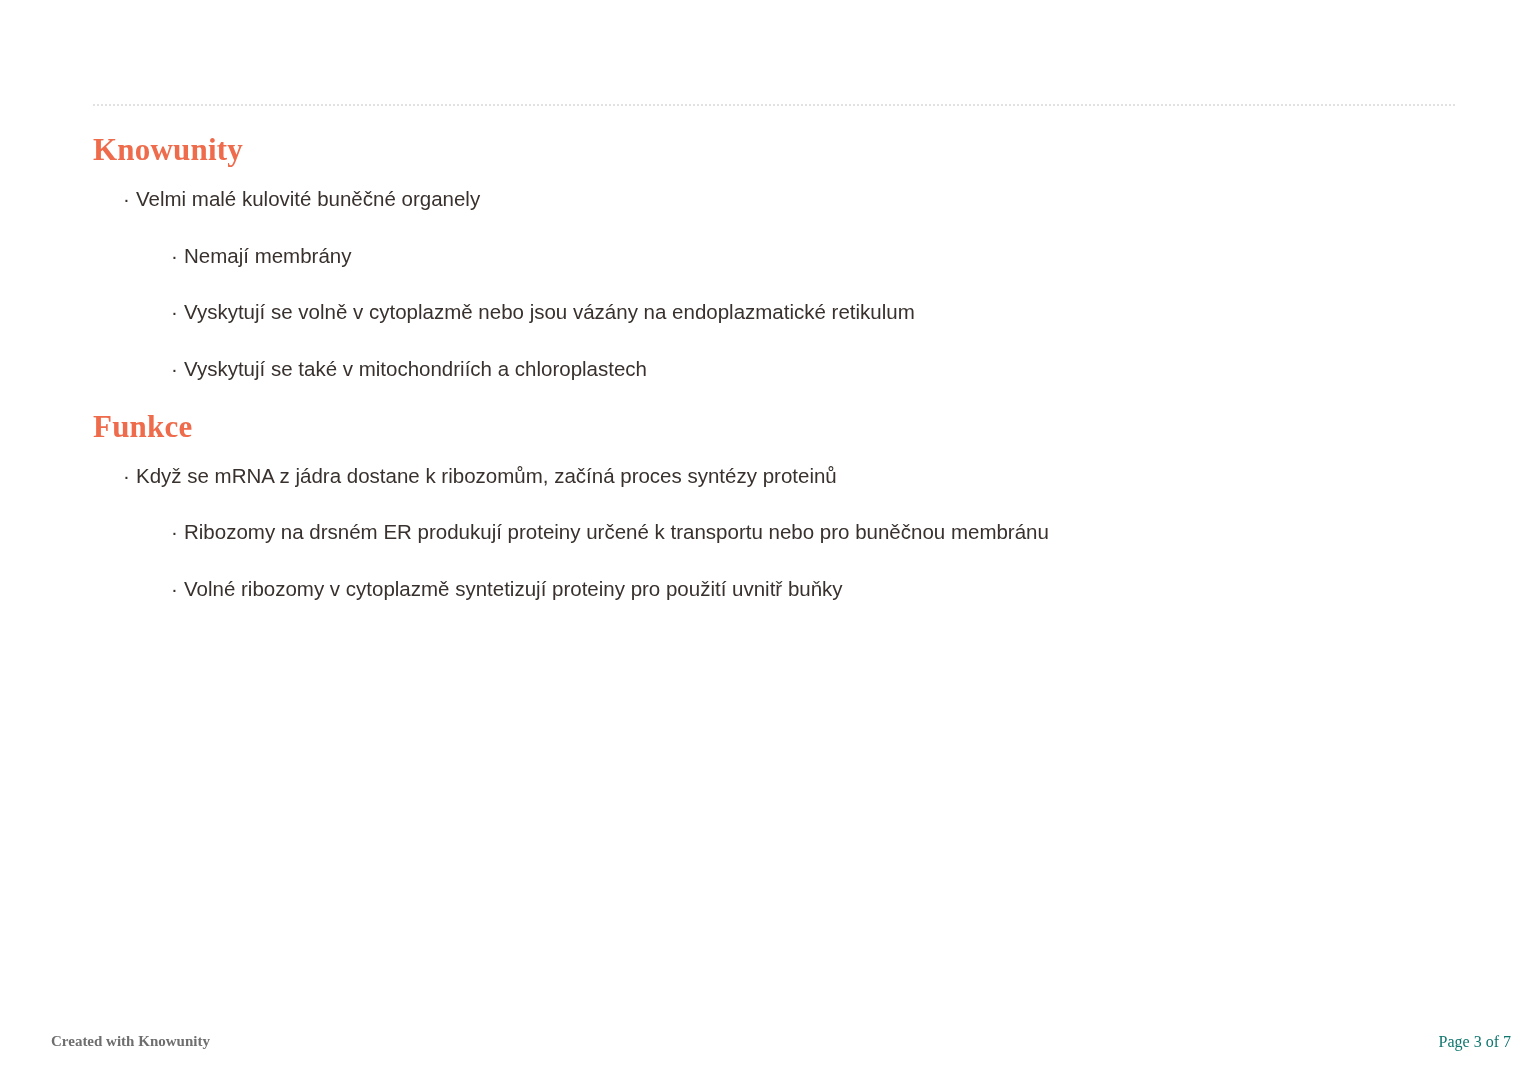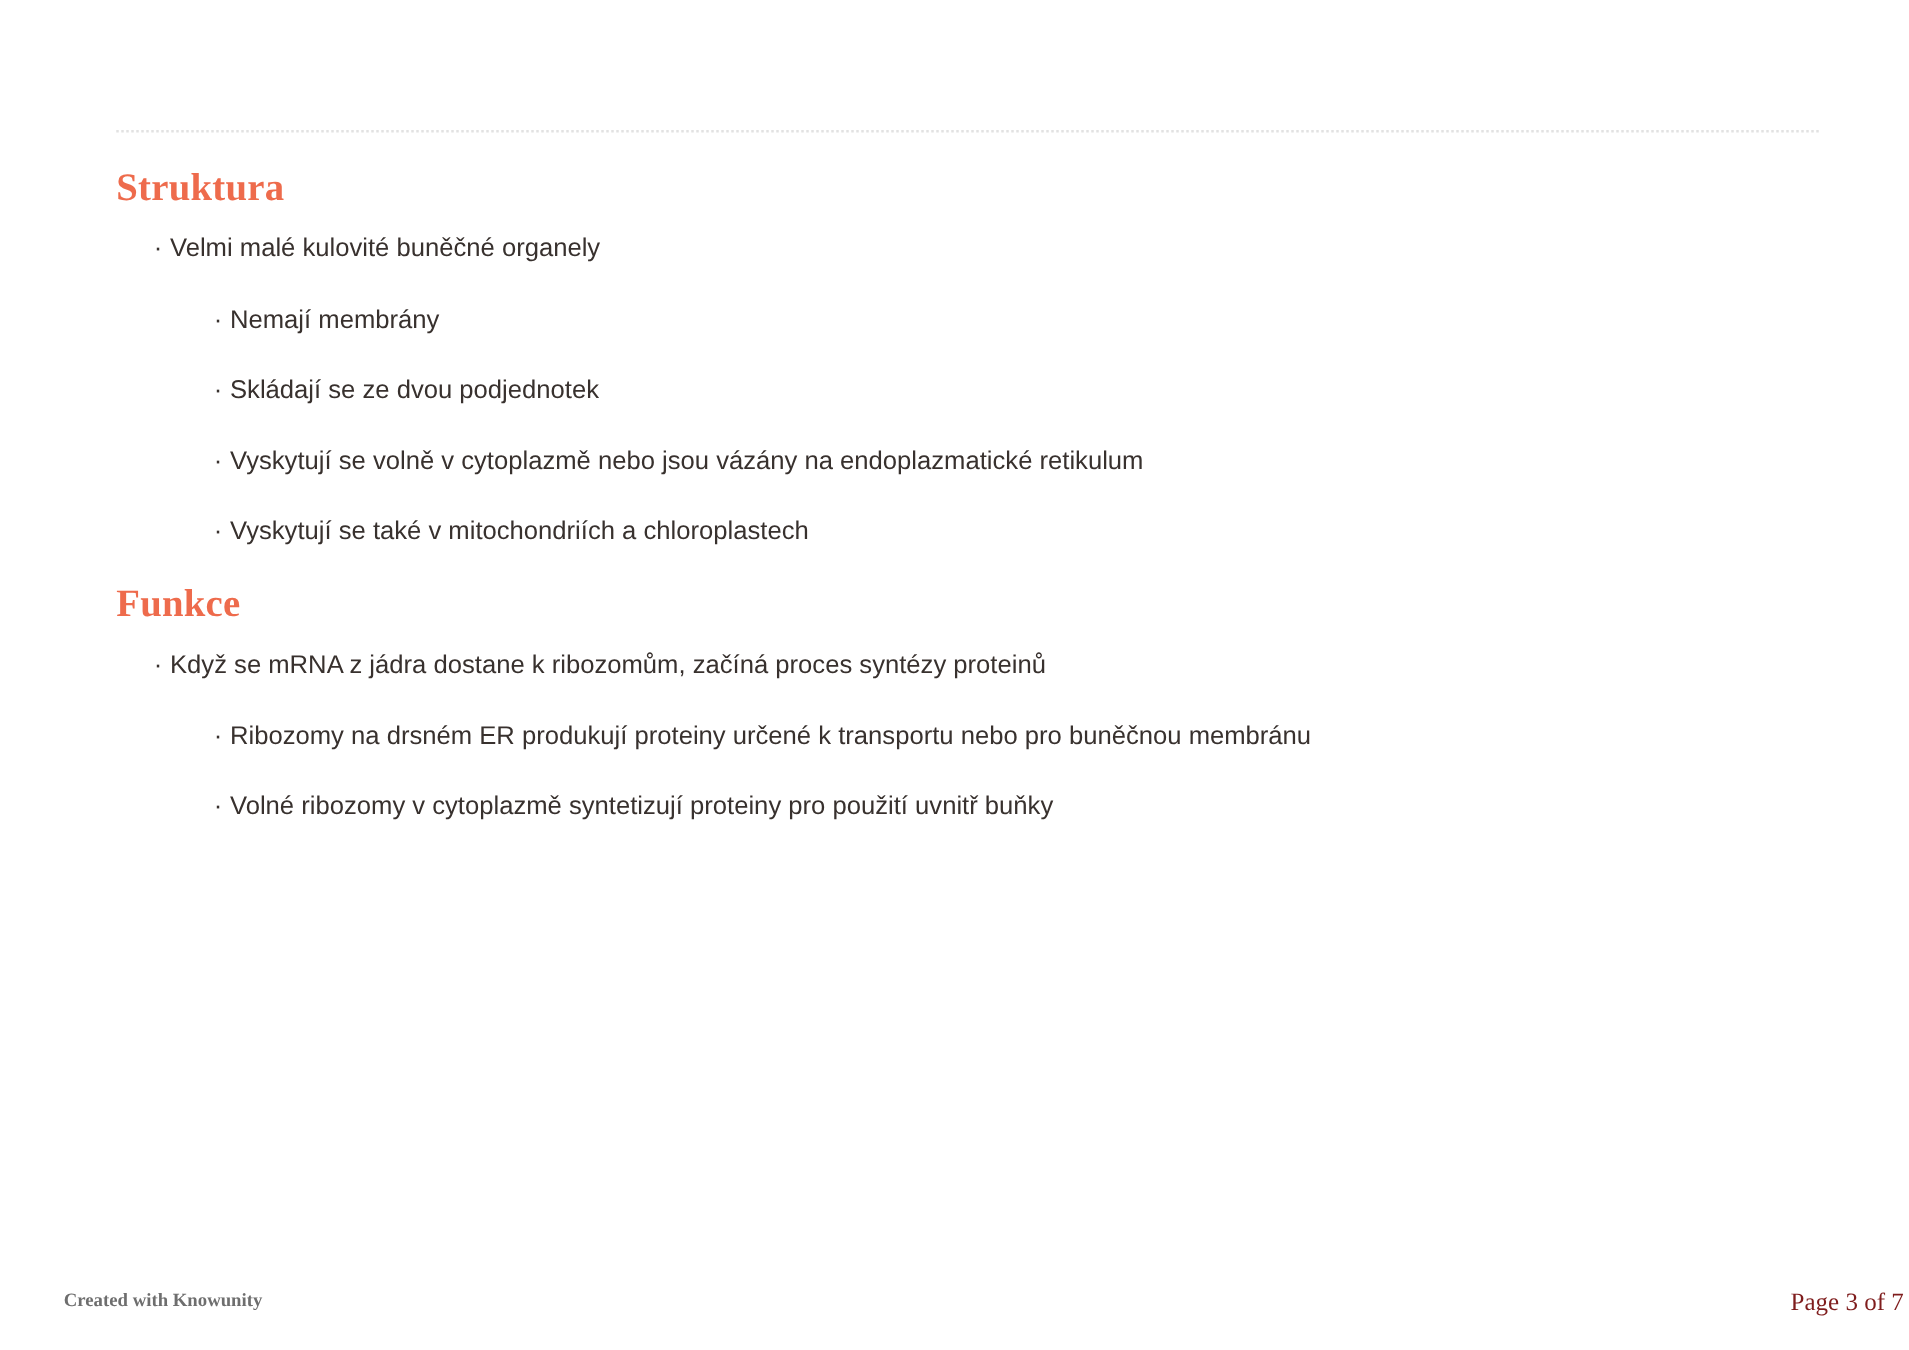--- a/index.html
+++ b/index.html
@@ -126,46 +126,45 @@
     font-family: "Liberation Serif", "DejaVu Serif", serif;
     font-weight: 700;
     font-size: 15px;
     line-height: 18px;
     color: #6E6E6E;
     white-space: nowrap;
   }
 
   .footer-pagenum {
     position: absolute;
-    right: 4px;
+    right: 16px;
     top: 13px;
     font-family: "Liberation Serif", "DejaVu Serif", serif;
     font-weight: 400;
-    font-size: 20px;
+    font-size: 16px;
     line-height: 18px;
-    color: #7f1d1d;
+    color: #0f766e;
     white-space: nowrap;
   }
 </style>
 </head>
 <body>
 
 <div class="page">
 
 
   <div class="title-rule"></div>
 
   <div class="content">
 
     <section class="section">
-      <h2 class="section-heading">Struktura</h2>
+      <h2 class="section-heading">Knowunity</h2>
       <ul class="bullet-list">
         <li class="bullet-item"><span class="bullet-dot">·</span><span>Velmi malé kulovité buněčné organely</span></li>
         <li class="bullet-item"><span class="bullet-dot">·</span><span>Nemají membrány</span></li>
-        <li class="bullet-item"><span class="bullet-dot">·</span><span>Skládají se ze dvou podjednotek</span></li>
         <li class="bullet-item"><span class="bullet-dot">·</span><span>Vyskytují se volně v cytoplazmě nebo jsou vázány na endoplazmatické retikulum</span></li>
         <li class="bullet-item"><span class="bullet-dot">·</span><span>Vyskytují se také v mitochondriích a chloroplastech</span></li>
       </ul>
     </section>
 
     <section class="section">
       <h2 class="section-heading">Funkce</h2>
       <ul class="bullet-list">
         <li class="bullet-item"><span class="bullet-dot">·</span><span>Když se mRNA z jádra dostane k ribozomům, začíná proces syntézy proteinů</span></li>
         <li class="bullet-item"><span class="bullet-dot">·</span><span>Ribozomy na drsném ER produkují proteiny určené k transportu nebo pro buněčnou membránu</span></li>

